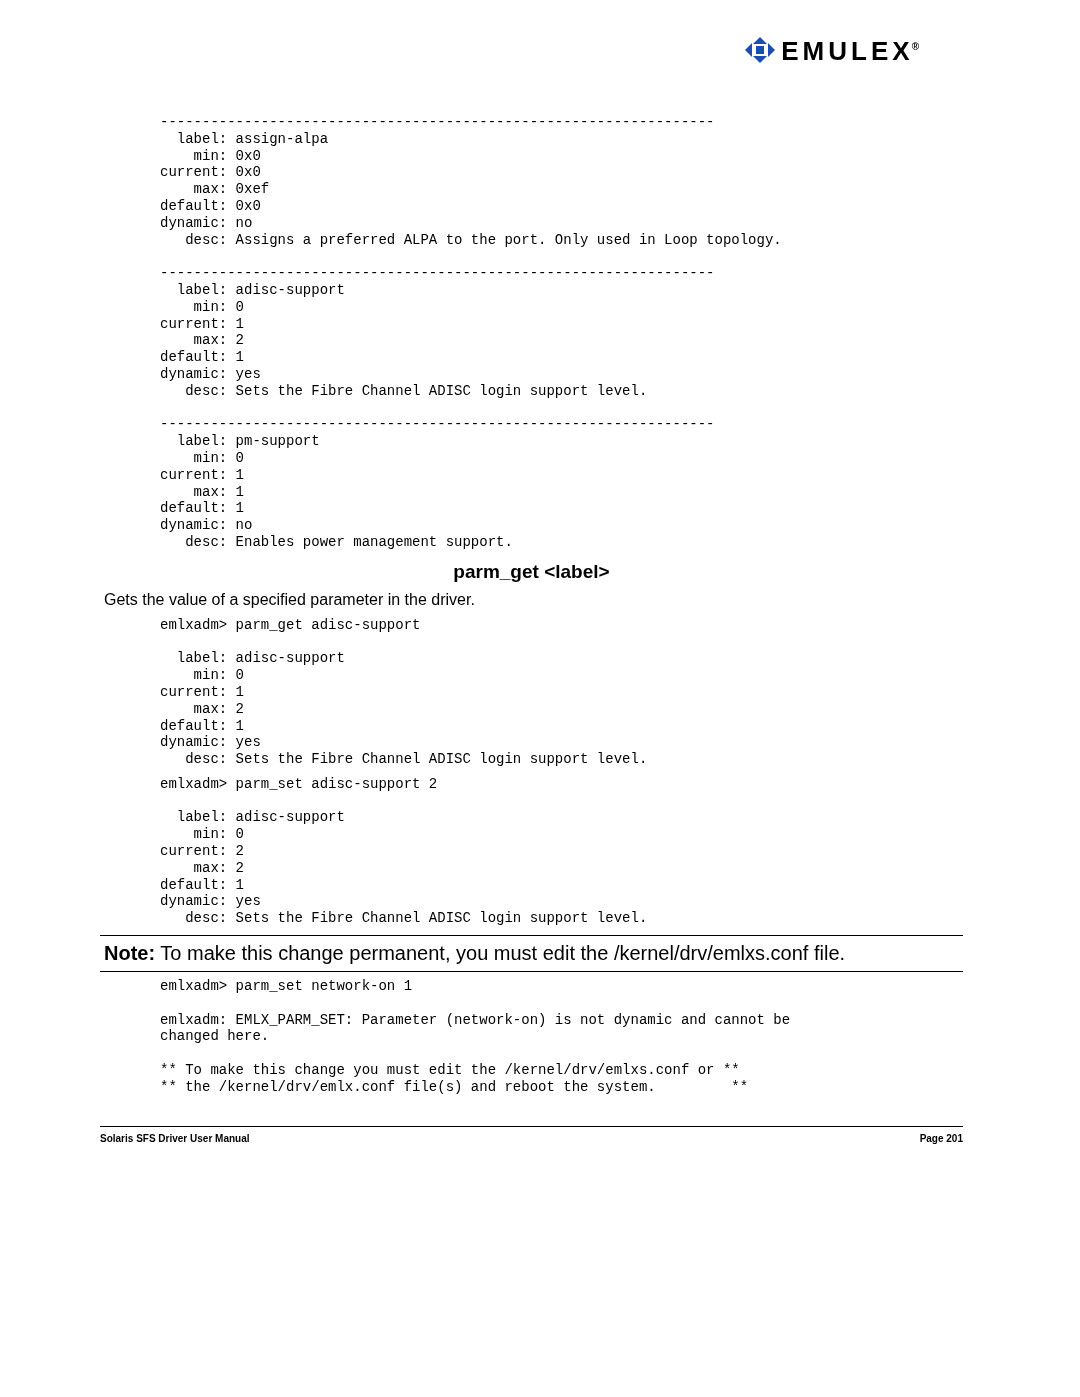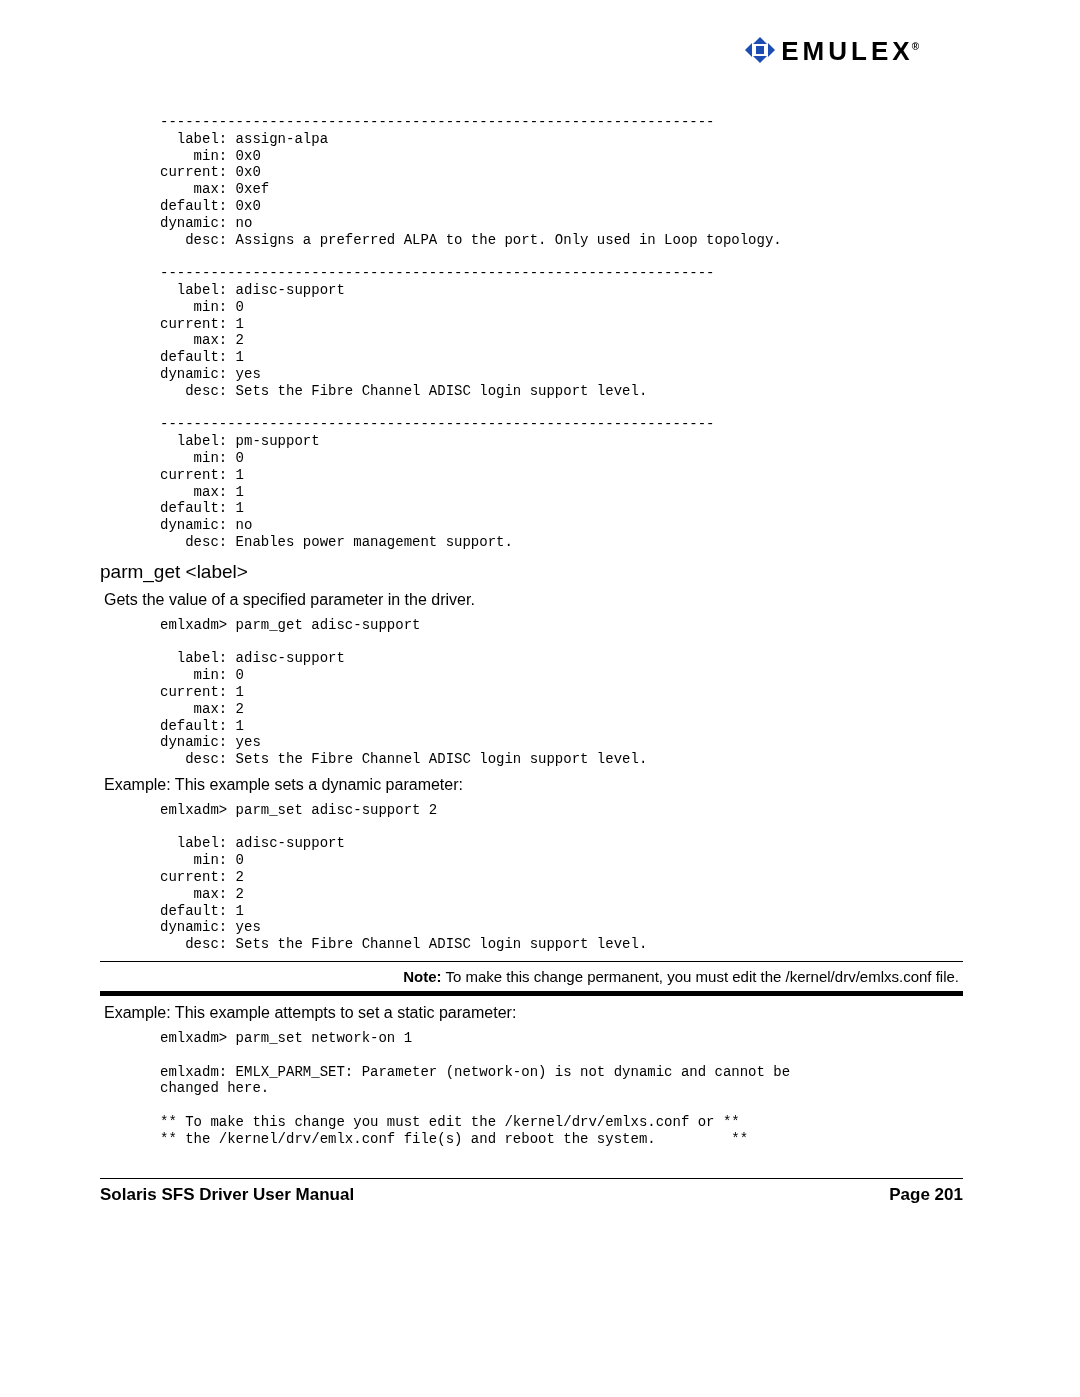--- a/index.html
+++ b/index.html
@@ -41,49 +41,49 @@
   }
   pre.code {
     font-family: "Courier New", Courier, monospace;
     font-size: 14px;
     line-height: 1.2;
     white-space: pre;
     margin: 6px 0 8px 60px;
   }
   h2.section-title {
     font-family: Arial, sans-serif;
-    font-weight: 400;
+    font-weight: 700;
     font-size: 19px;
     margin: 10px 0 8px 0;
+    text-align: center;
   }
   p.body {
     font-family: Arial, sans-serif;
     font-size: 16px;
     margin: 8px 0 8px 4px;
   }
   .note-box {
     border-top: 1px solid #000;
-    border-bottom: 5px solid #000000;
+    border-bottom: 1px solid #000000;
     padding: 6px 4px;
     margin: 6px 0 6px 0;
     font-family: Arial, sans-serif;
-    font-size: 15px;
-    text-align: right;
+    font-size: 20px;
   }
   .note-box .note-lead {
     font-weight: 700;
   }
   .footer {
     display: flex;
     justify-content: space-between;
     border-top: 1.5px solid #000;
     padding-top: 6px;
     margin-top: 30px;
     font-family: Arial, sans-serif;
-    font-size: 17px;
+    font-size: 10px;
     font-weight: 700;
   }
 </style>
 </head>
 <body>
 
 <div class="page">
 
   <div class="logo">
     <span>
@@ -134,36 +134,34 @@
     <pre class="code">emlxadm&gt; parm_get adisc-support
 
   label: adisc-support
     min: 0
 current: 1
     max: 2
 default: 1
 dynamic: yes
    desc: Sets the Fibre Channel ADISC login support level.</pre>
 
-    <p class="body">Example: This example sets a dynamic parameter:</p>
     <pre class="code">emlxadm&gt; parm_set adisc-support 2
 
   label: adisc-support
     min: 0
 current: 2
     max: 2
 default: 1
 dynamic: yes
    desc: Sets the Fibre Channel ADISC login support level.</pre>
 
     <div class="note-box">
       <span class="note-lead">Note:</span><span> To make this change permanent, you must edit the /kernel/drv/emlxs.conf file.</span>
     </div>
 
-    <p class="body">Example: This example attempts to set a static parameter:</p>
     <pre class="code">emlxadm&gt; parm_set network-on 1
 
 emlxadm: EMLX_PARM_SET: Parameter (network-on) is not dynamic and cannot be
 changed here.
 
 ** To make this change you must edit the /kernel/drv/emlxs.conf or **
 ** the /kernel/drv/emlx.conf file(s) and reboot the system.         **</pre>
 
     <div class="footer">
       <span>Solaris SFS Driver User Manual</span>

